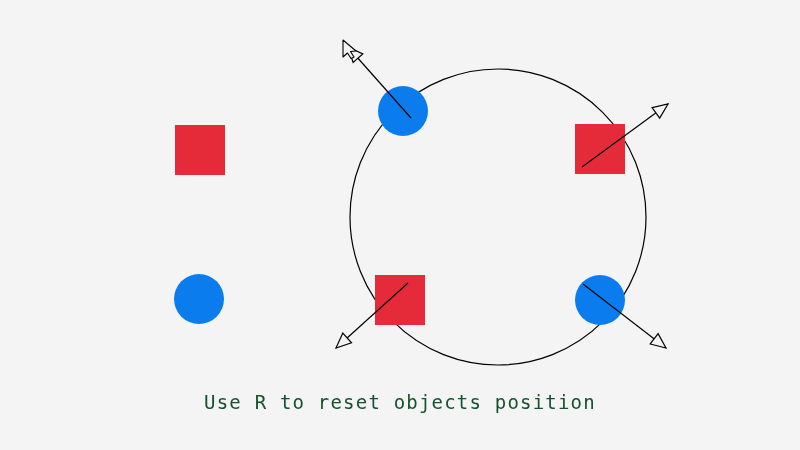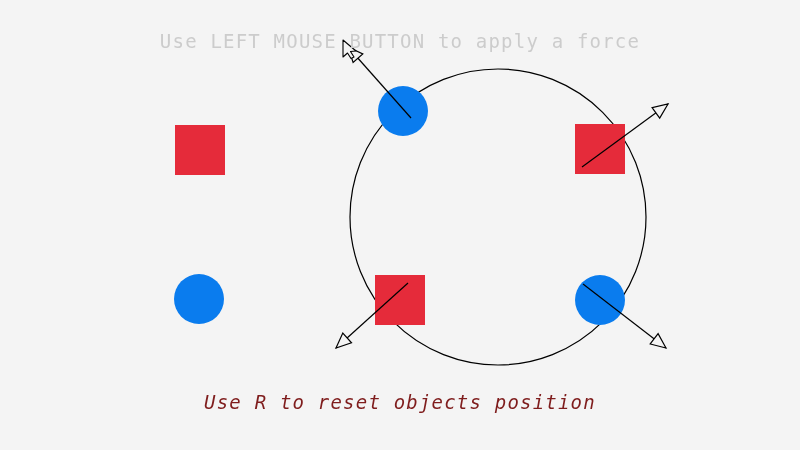--- a/index.html
+++ b/index.html
@@ -89,17 +89,16 @@
       <line id="arrowline-3" x1="583" y1="284" x2="666" y2="348" stroke="#000000" stroke-width="1.2"></line>
       <polygon id="arrowhead-3" points="666.0,348.0 650.2,344.0 658.1,333.7" fill="#f4f4f4" stroke="#000000" stroke-width="1.2"></polygon>
     </g>
 
     <g id="cursor-group" transform="translate(343,40)">
       <polygon id="cursor-shape" points="0,0 0,17 4.5,13 8,18.5 11,17 7.5,11.5 13,11" fill="#f4f4f4" stroke="#000000" stroke-width="1.1" stroke-linejoin="round"></polygon>
     </g>
 
   </svg>
 
-  <div class="hint" id="hint-top" style="color: rgb(204, 204, 204);">Use LEFT MOUSE BUTTON to apply a force</div>
 
-  <div class="hint" id="hint-bottom" style="color: #7f1d1d; font-style: italic;">Use R to reset objects position</div>
+  <div class="hint" id="hint-bottom" style="color: #14532d;">Use R to reset objects position</div>
 
 </div>
 
 </body></html>

